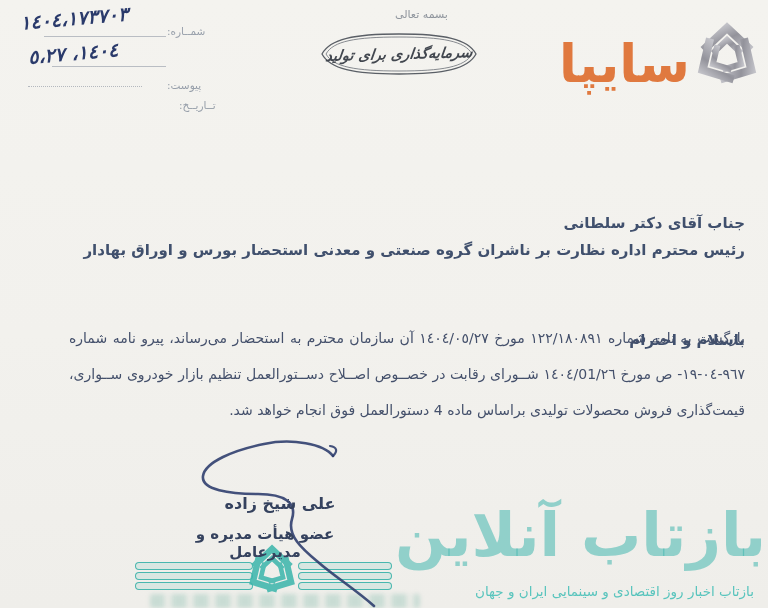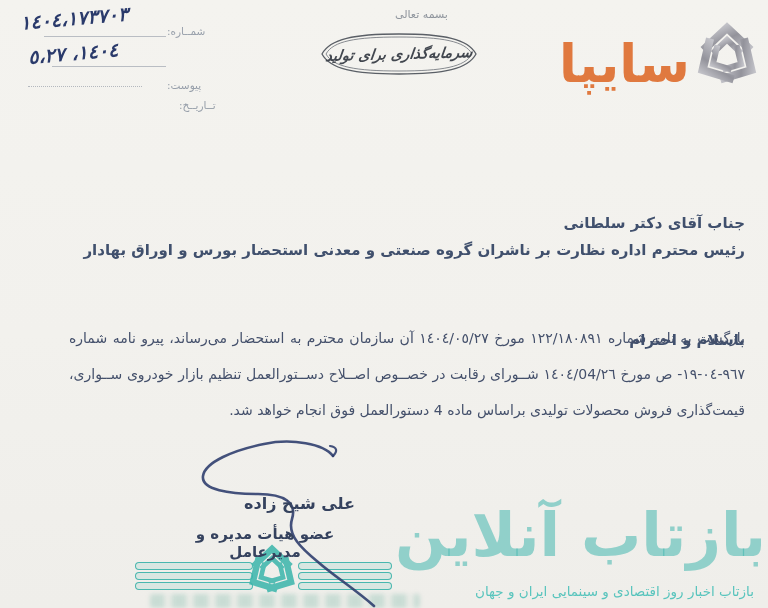--- a/index.html
+++ b/index.html
@@ -51,21 +51,21 @@
     font-size:15px;font-weight:bold;color:#40506d;margin-top:43px;
   }
   .body-par{
     position:absolute;top:320px;left:33px;right:23px;
     font-size:14px;color:#44506b;line-height:36px;text-align:right;margin-left:36px;
   }
   .body-line.just{text-align:justify;text-align-last:justify;}
   
   .sig-overlay{position:absolute;inset:0;pointer-events:none;z-index:6;}
   .sig-name{
-    position:absolute;top:494px;left:205px;width:150px;
+    position:absolute;top:494px;left:205px;width:150px;text-align:center;
     font-size:16px;font-weight:bold;color:#35425e;direction:rtl;z-index:7;
   }
   .sig-title{
     position:absolute;top:525px;left:165px;width:200px;text-align:center;
     font-size:15px;font-weight:bold;color:#35425e;direction:rtl;z-index:7;
   }
   
   .watermark{
     position:absolute;top:500px;right:2px;width:470px;z-index:5;
     font-size:60px;font-weight:bold;color:rgba(50,178,170,.5);
@@ -141,21 +141,21 @@
 
   <div class="recipient rtl">
     <div>جناب آقای دکتر سلطانی</div>
     <div>رئیس محترم اداره نظارت بر ناشران گروه صنعتی و معدنی استحضار بورس و اوراق بهادار</div>
   </div>
 
   <div class="salutation rtl">باسلام و احترام</div>
 
   <div class="body-par rtl">
     <div class="body-line just">بازگشت به نامه شماره ١٢٢/١٨٠٨٩١ مورخ ١٤٠٤/٠٥/٢٧ آن سازمان محترم به استحضار می‌رساند، پیرو نامه شماره</div>
-    <div class="body-line just">٩٦٧-٠٤-١٩- ص مورخ ١٤٠٤/04/٢٦ شــورای رقابت در خصــوص اصــلاح دســتورالعمل تنظیم بازار خودروی ســواری،</div>
+    <div class="body-line just">٩٦٧-٠٤-١٩- ص مورخ ١٤٠٤/01/٢٦ شــورای رقابت در خصــوص اصــلاح دســتورالعمل تنظیم بازار خودروی ســواری،</div>
     <div class="body-line">قیمت‌گذاری فروش محصولات تولیدی براساس ماده 4 دستورالعمل فوق انجام خواهد شد.</div>
   </div>
 
   <svg class="sig-overlay" viewBox="0 0 768 608">
     <path d="M333,456
              C324,444 292,438 264,444
              C234,450 205,462 203,476
              C201,490 230,494 258,494
              C285,494 297,503 292,519
              C287,535 301,548 318,562

